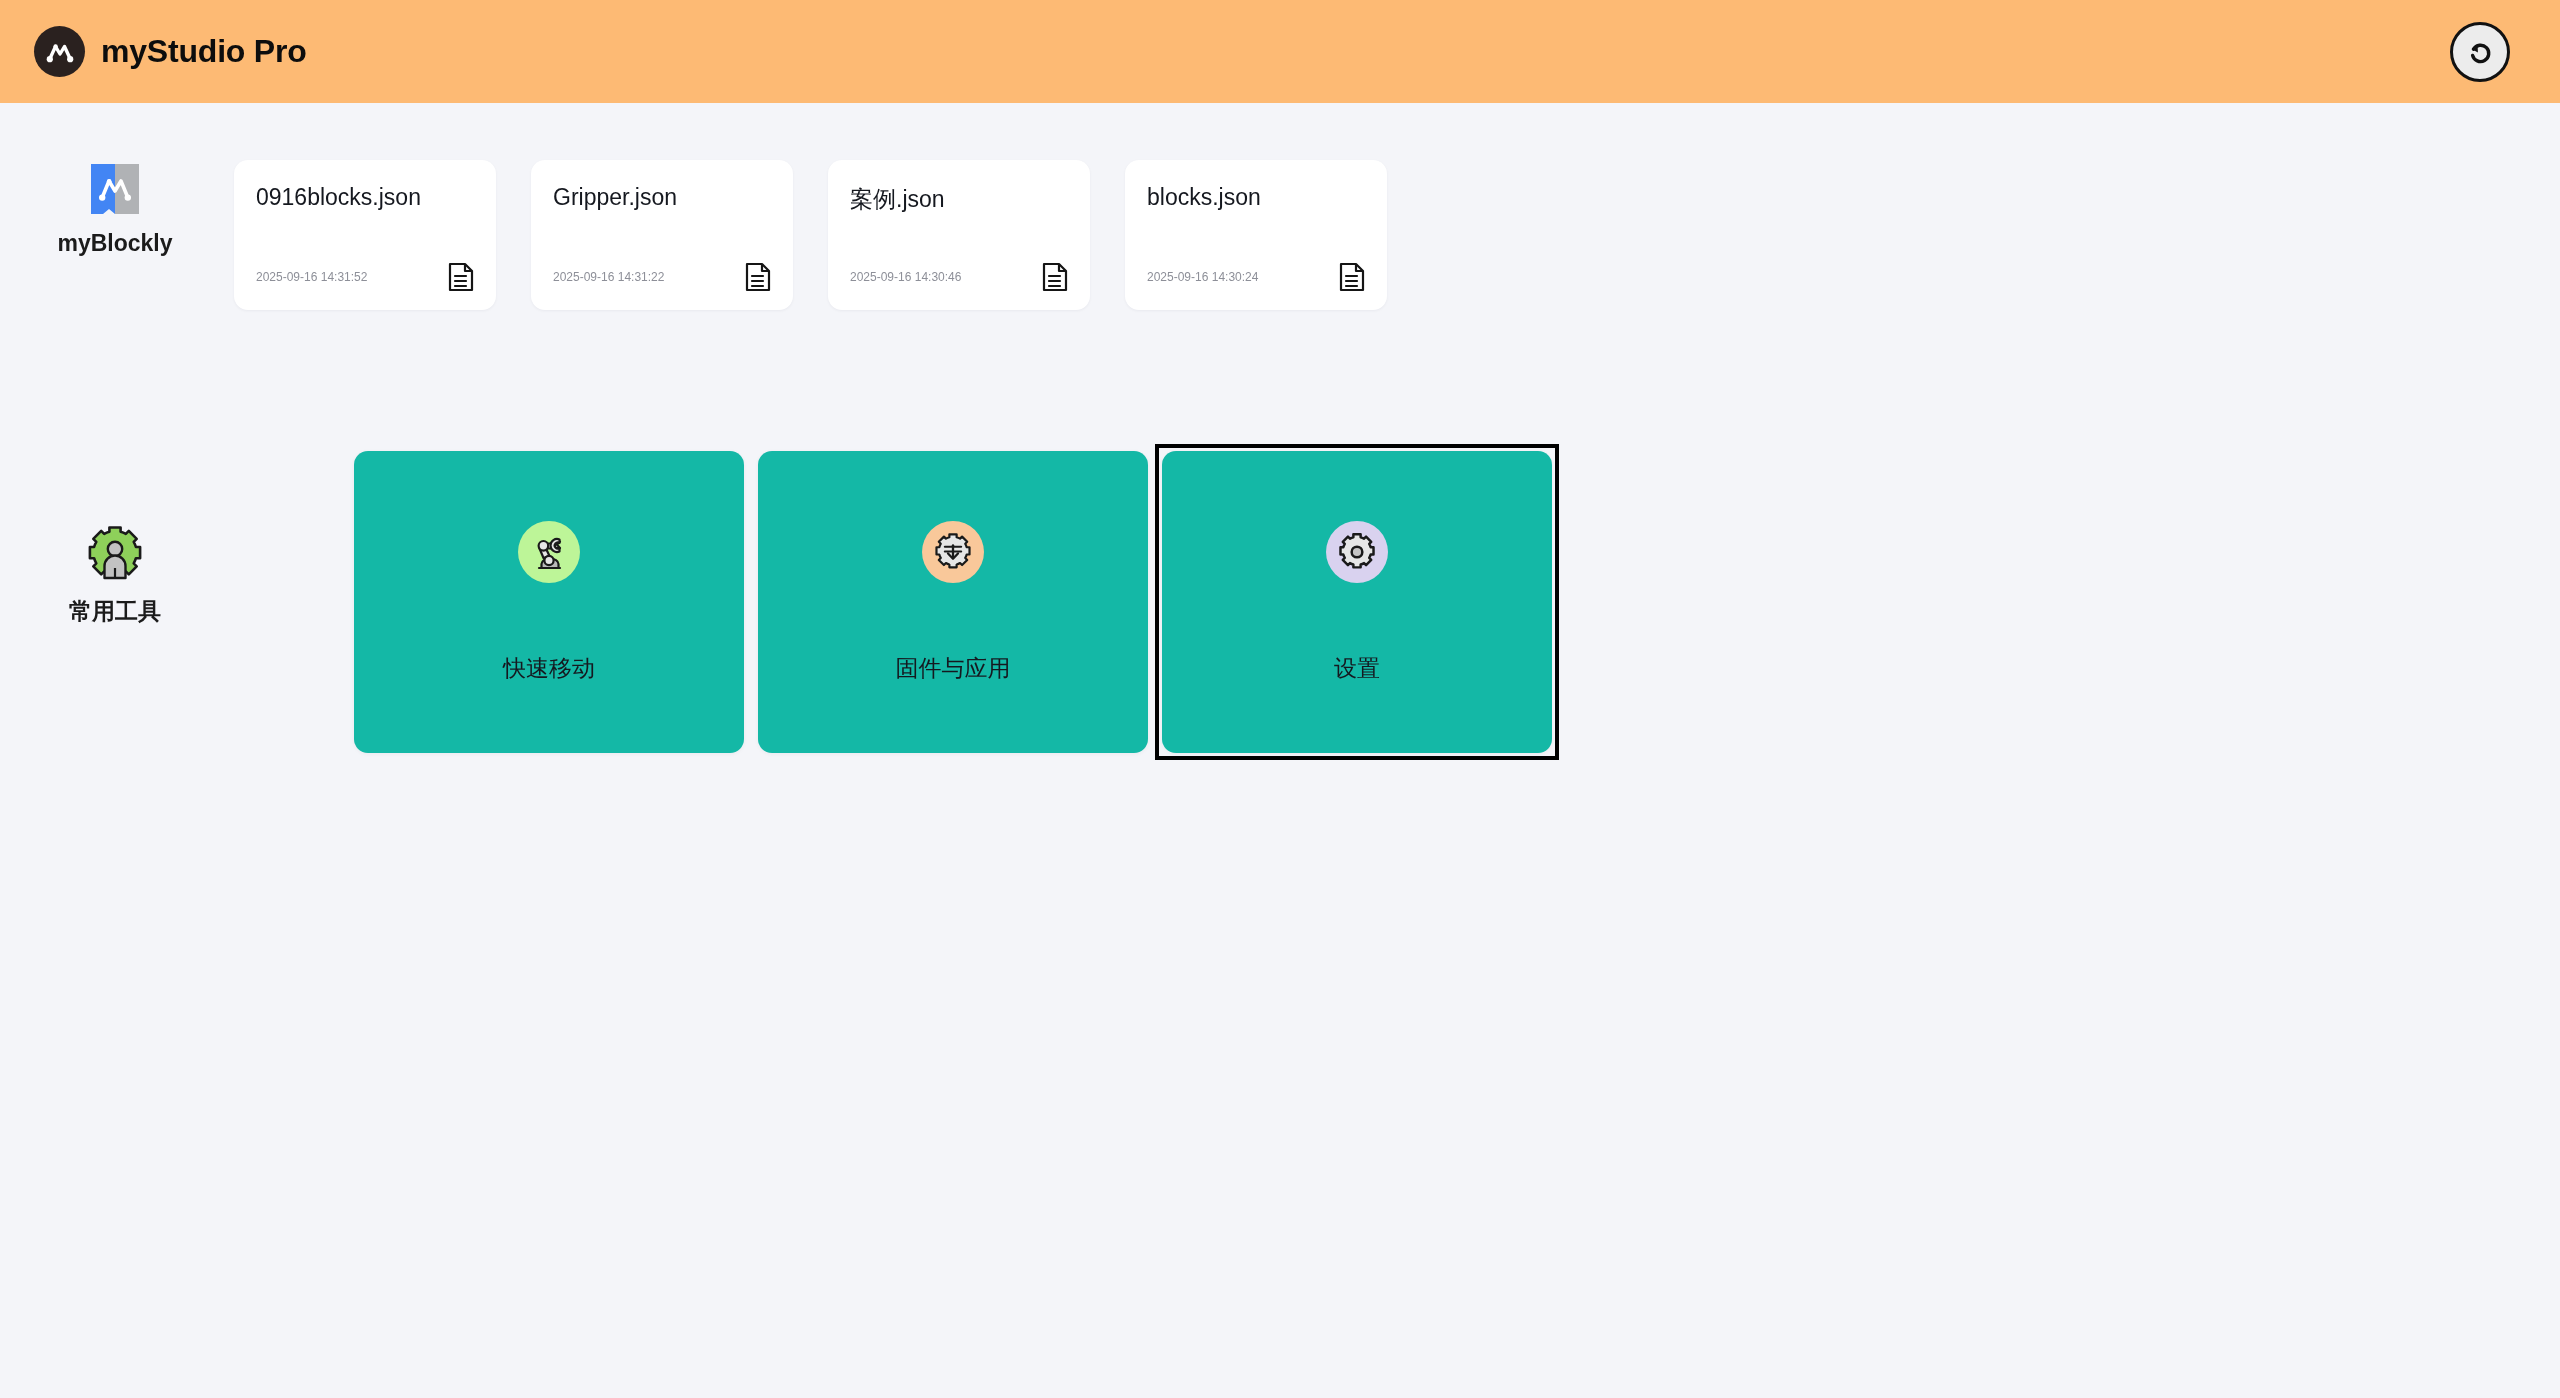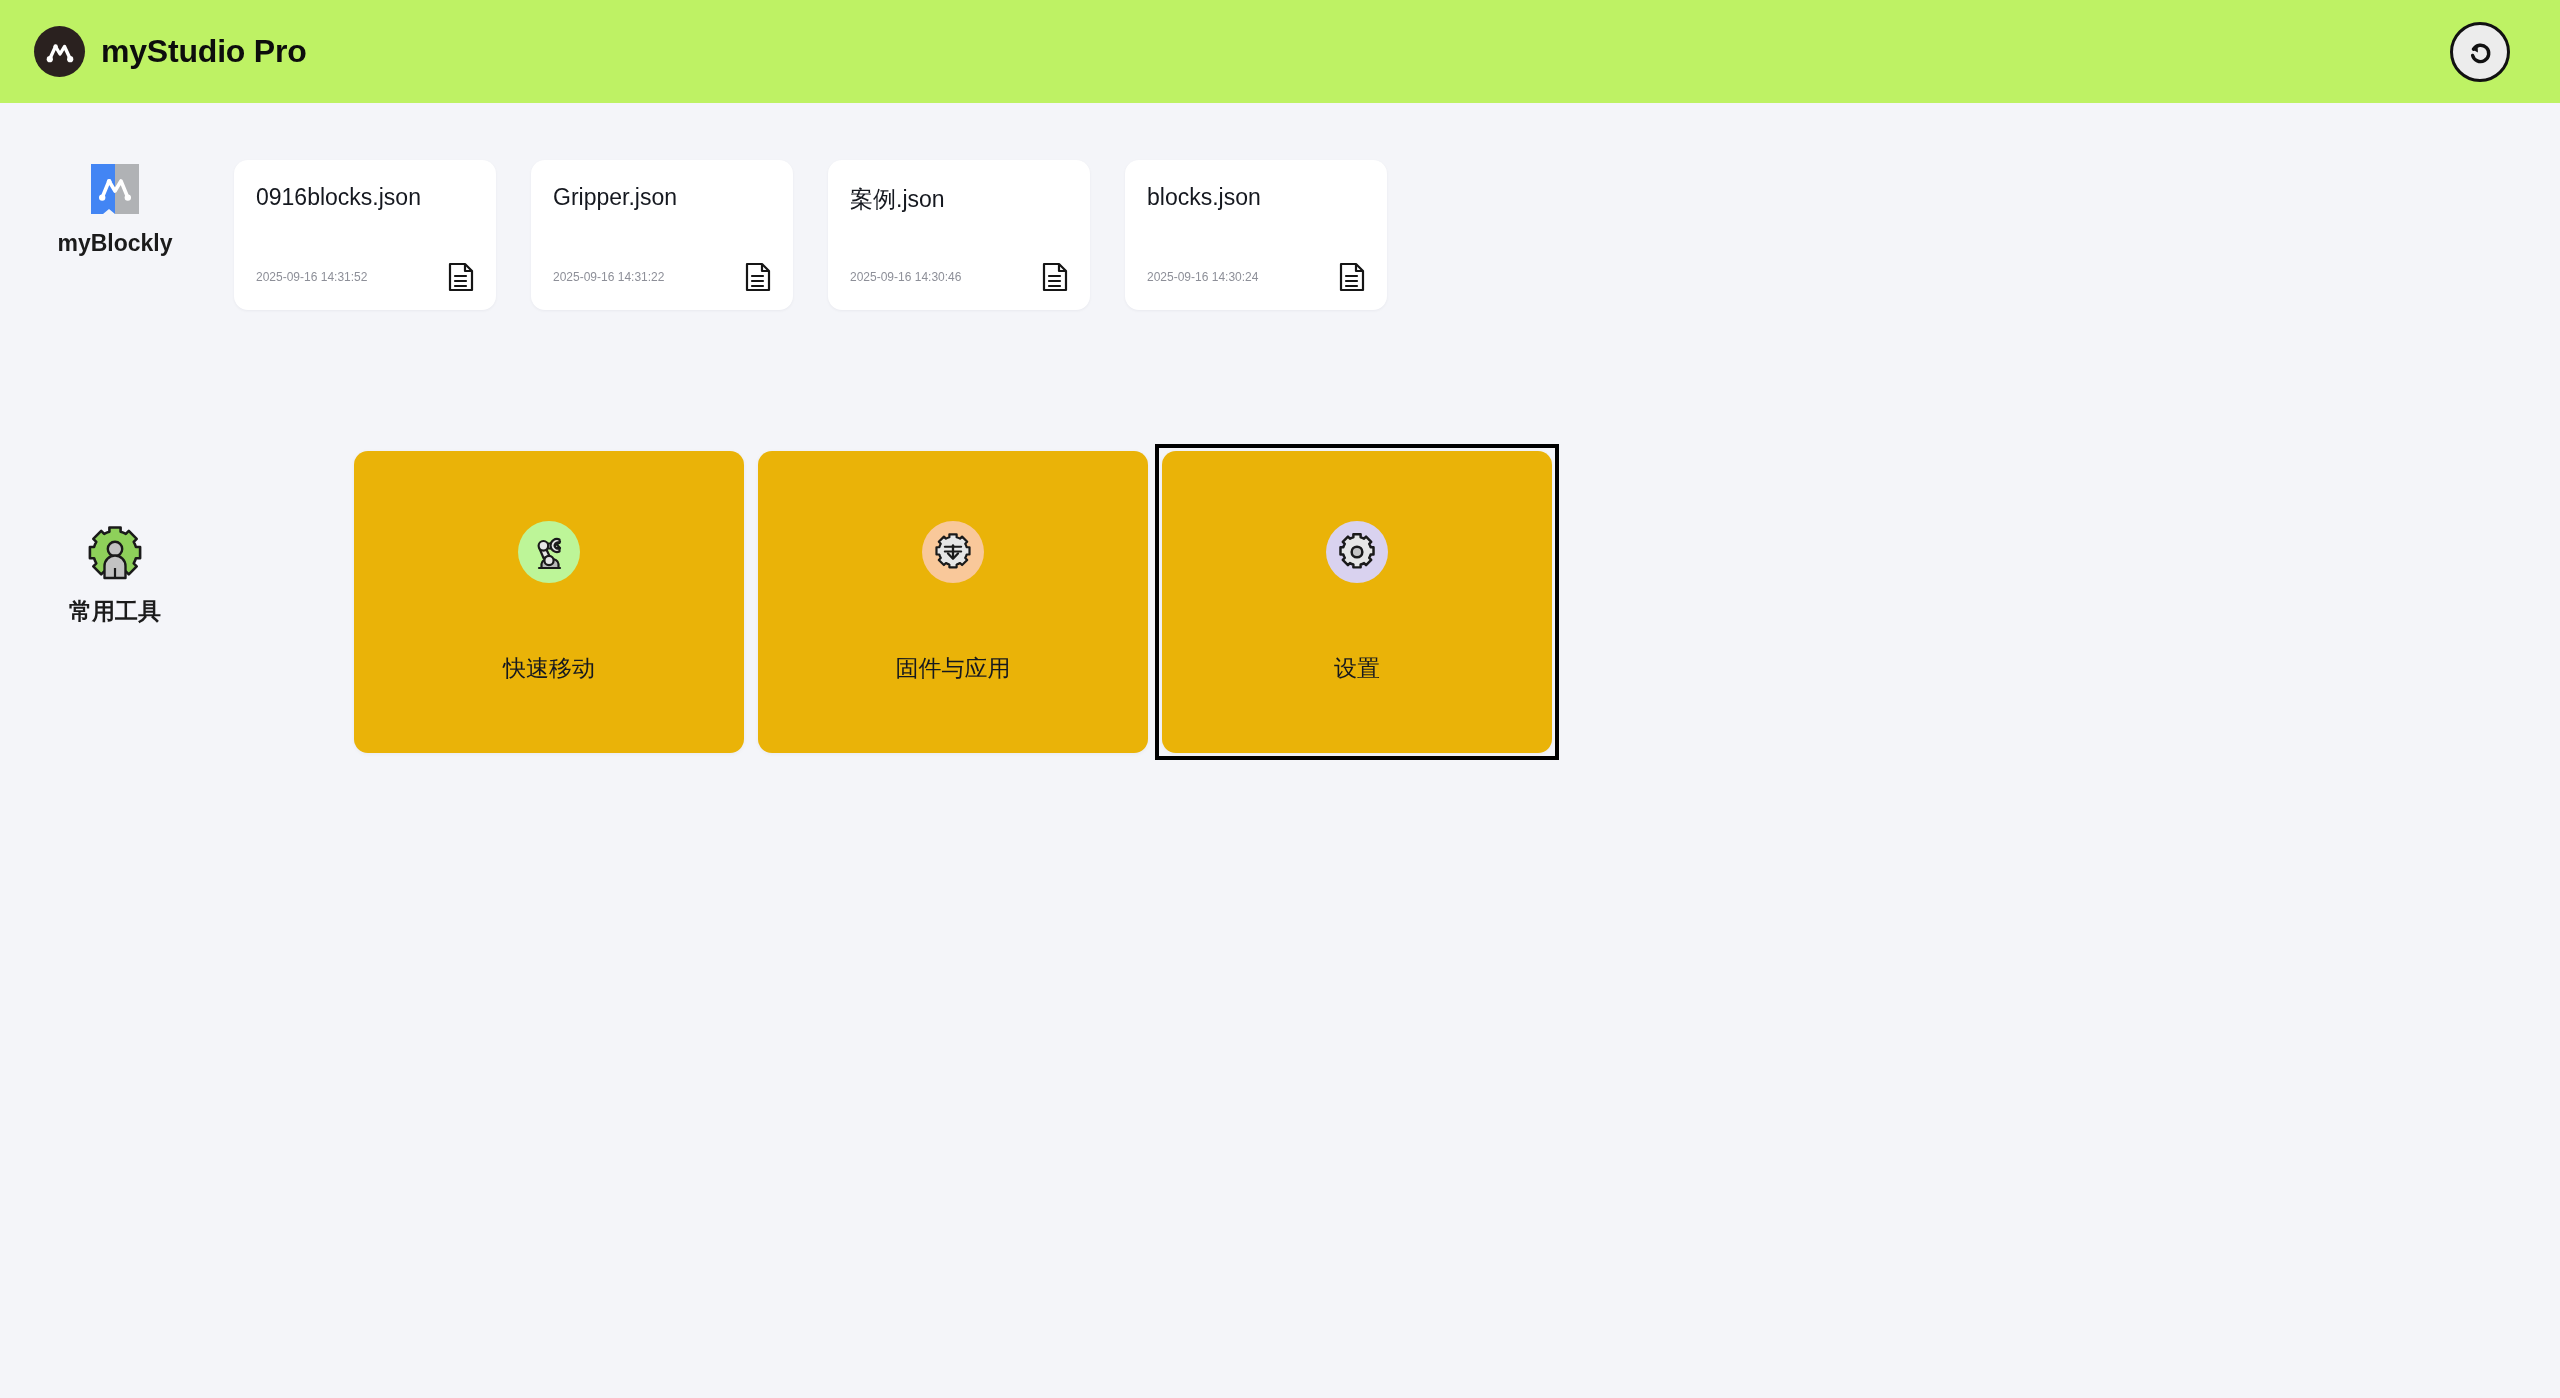--- a/index.html
+++ b/index.html
@@ -14,21 +14,21 @@
     overflow: hidden;
     position: relative;
   }
 
   
   .header {
     position: absolute;
     left: 0; top: 0;
     width: 2560px;
     height: 103px;
-    background: #bef264;
+    background: #fdba74;
     display: flex;
     align-items: center;
     justify-content: space-between;
     box-sizing: border-box;
     padding: 0 30px 0 34px;
   }
   .brand {
     display: flex;
     align-items: center;
     gap: 16px;
@@ -159,21 +159,21 @@
     height: 316px;
     position: relative;
     display: flex;
     align-items: center;
     justify-content: center;
     box-sizing: border-box;
   }
   .tool-card {
     width: 390px;
     height: 302px;
-    background: #eab308;
+    background: #14b8a6;
     border-radius: 14px;
     box-shadow: 0 1px 4px rgba(20,25,60,0.05);
     display: flex;
     flex-direction: column;
     align-items: center;
     justify-content: center;
     cursor: pointer;
     box-sizing: border-box;
     gap: 36px;
   }

